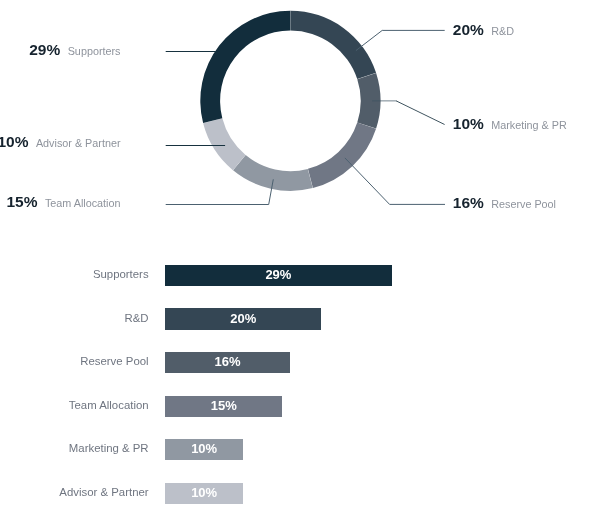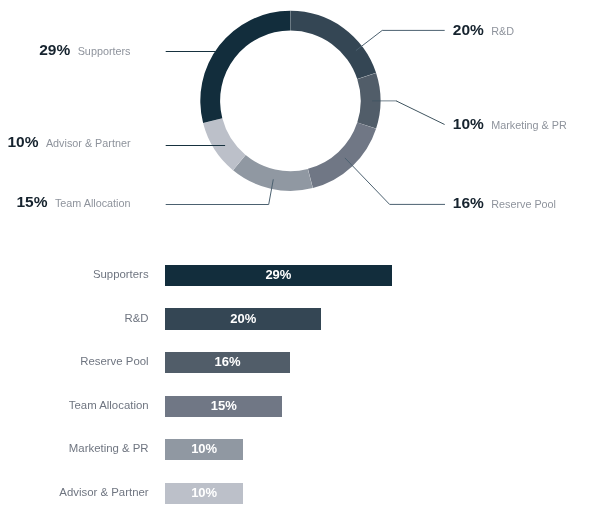--- a/index.html
+++ b/index.html
@@ -2,21 +2,21 @@
 <html><head>
 <meta charset="utf-8">
 <title>Token Allocation</title>
 <style>
   html,body{margin:0;padding:0;}
   body{
     width:589px;height:516px;background:#ffffff;overflow:hidden;
     font-family:"Liberation Sans","DejaVu Sans",sans-serif;
     -webkit-font-smoothing:antialiased;
   }
-  #stage{position:relative;width:554px;height:516px;padding-left:10px;}
+  #stage{position:relative;width:554px;height:516px;}
   svg{display:block;}
   #donutsvg{position:absolute;left:0;top:0;}
   .callout{position:absolute;white-space:nowrap;display:flex;align-items:baseline;}
   .callout.left{justify-content:flex-end;}
   .callout .cname{margin-left:7.4px;}
   .pct{font-weight:bold;font-size:15.5px;font-family:"Liberation Sans",sans-serif;color:#16232e;display:inline-block;width:33px;text-align:right;}
   .cname{font-size:10.8px;font-family:"Liberation Sans",sans-serif;color:#8e939c;}
   #barchart{position:absolute;left:0;top:0;width:589px;height:516px;}
   .barrow{position:absolute;left:0;width:589px;height:21.1px;}
   .barlabel{position:absolute;left:0;top:3.2px;width:148.6px;font-size:11.4px;font-family:"Liberation Sans",sans-serif;color:#6f7580;text-align:right;}

